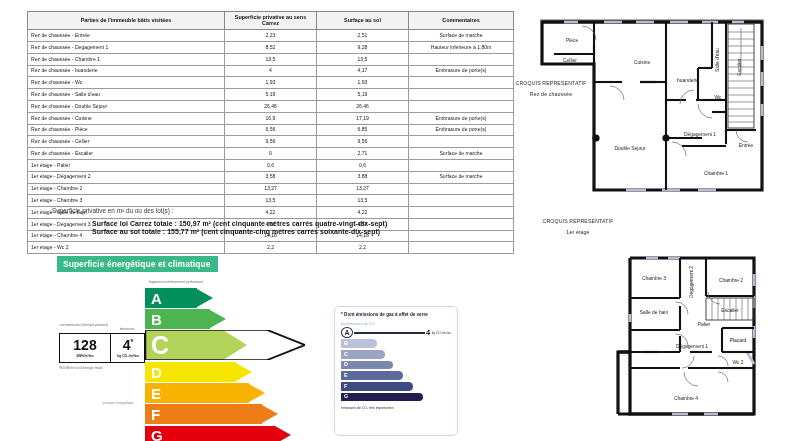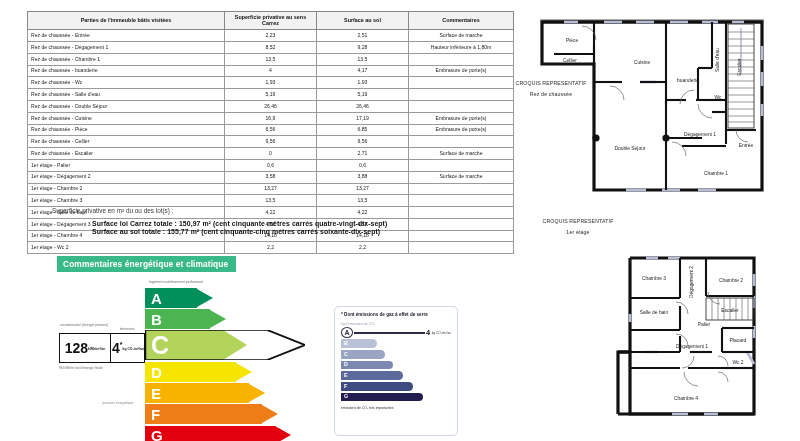--- a/index.html
+++ b/index.html
@@ -77,21 +77,21 @@
     position:absolute;left:2px;top:50px;width:86px;
   }
   #conso .heads{display:flex;font-size:3.3px;color:#6a6a6a;line-height:1.15;
     margin-bottom:1.5px;}
   #conso .heads .h1{width:50px;text-align:center;}
   #conso .heads .h2{width:36px;text-align:center;padding-top:4px;}
   #conso .boxrow{
     display:flex;border:1px solid #111;background:#fff;height:28px;
   }
   #conso .cell{
-    flex:0 0 auto;display:flex;flex-direction:row;align-items:center;
+    flex:0 0 auto;display:flex;flex-direction:column;align-items:center;
     justify-content:center;
   }
   #conso .cell.a{width:50px;border-right:1px solid #111;}
   #conso .cell.b{width:34px;}
   #conso .big{font-size:14px;font-weight:bold;line-height:1;color:#111;}
   #conso .big sup{font-size:7px;vertical-align:super;}
   #conso .unit{font-size:3.4px;color:#222;margin-top:2px;font-weight:bold;}
   #conso .sub{font-size:3.3px;color:#6a6a6a;margin-top:3px;line-height:1.25;}
   #passoire{position:absolute;left:36px;top:127px;font-size:3.3px;
     color:#8a8a8a;text-align:center;line-height:1.25;width:50px;}
@@ -265,21 +265,21 @@
   </table>
 </div>
 
 <div id="totals">
   <p class="lead">Superficie privative en m² du ou des lot(s) :</p>
   <p class="bold-line">Surface loi Carrez totale : 150,97 m² (cent cinquante mètres carrés quatre-vingt-dix-sept)</p>
   <p class="bold-line">Surface au sol totale : 155,77 m² (cent cinquante-cinq mètres carrés soixante-dix-sept)</p>
 </div>
 
 <div id="dpe">
-  <div id="dpe-title">Commentaires énergétique et climatique</div>
+  <div id="dpe-title">Superficie énergétique et climatique</div>
   <div id="dpe-body">
 
     <div class="tiny-top">logement extrêmement performant</div>
 
     <div id="scale">
         <div class="band">
           <div class="arrow">
             <div class="body" style="width:52px;background:#008f5d"></div>
             <div class="tip" style="border-left:16px solid #008f5d"></div>
           </div>

